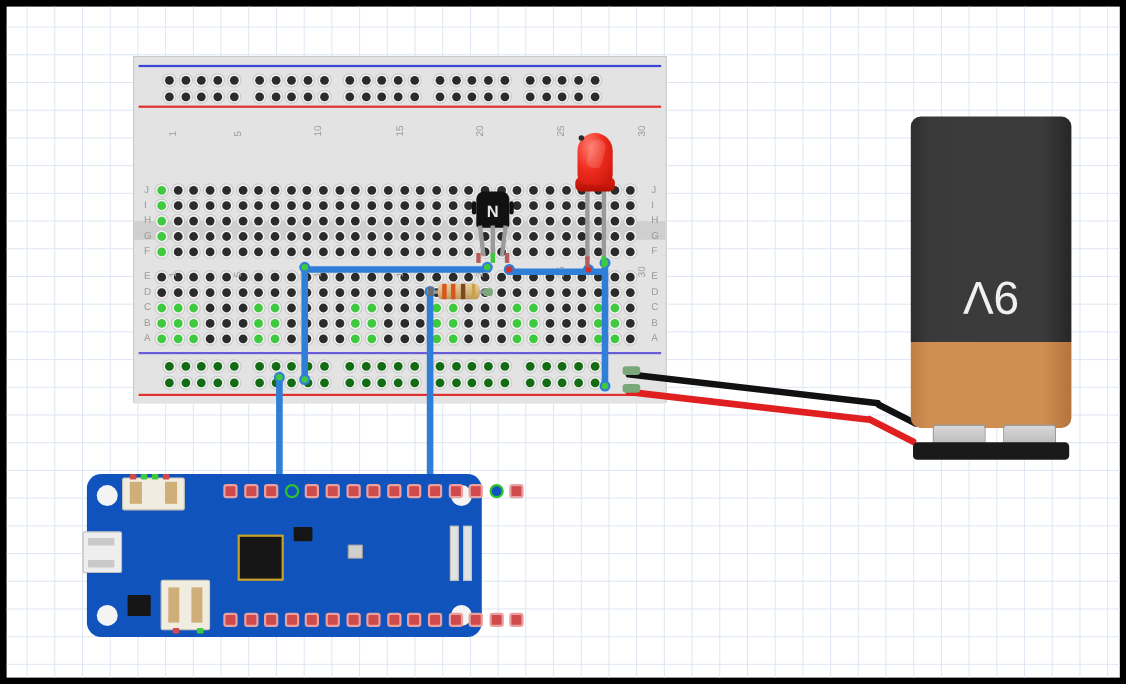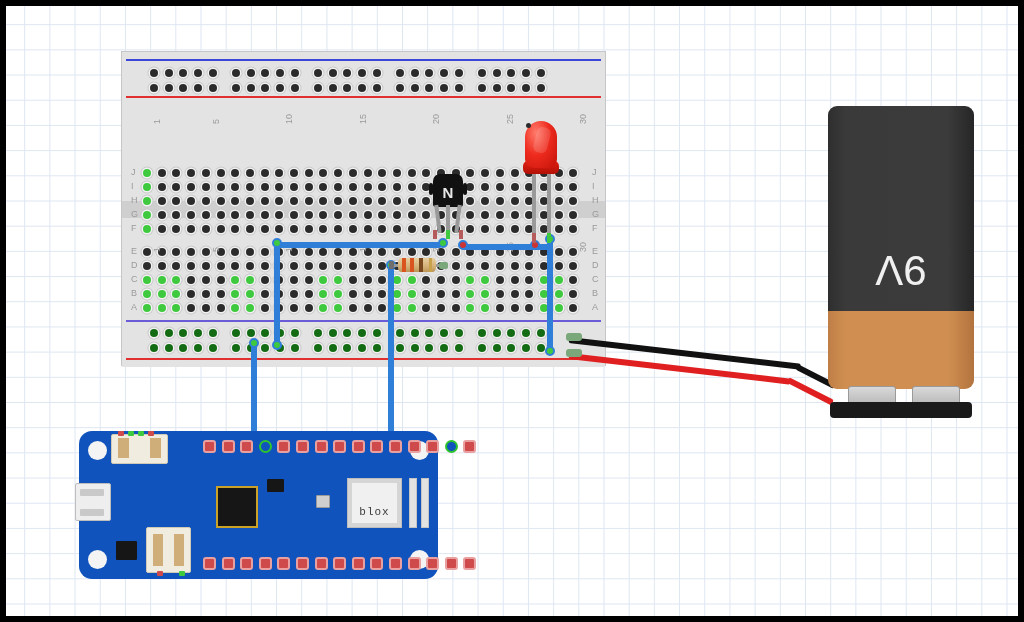--- a/index.html
+++ b/index.html
@@ -745,24 +745,20 @@
     </div>
     <div class="smd-led" style="left:78px;top:140px;background:#cf4a4a;"></div>
     <div class="smd-led" style="left:100px;top:140px;background:#3ec93e;"></div>
 
     <div class="chip-legs" style="left:139px;top:57px;width:38px;height:38px;"></div>
 
     <div class="chip" style="left:188px;top:48px;width:17px;height:13px;border-radius:1px;"></div>
     <div class="chip" style="left:237px;top:64px;width:14px;height:13px;background:#cfcfcf;border:1px solid #9a9a9a;border-radius:1px;"></div>
     <div class="chip" style="left:37px;top:110px;width:21px;height:19px;border-radius:1px;"></div>
 
-    <div class="blox-mod" style="left:268px;top:47px;width:55px;height:50px;">
-      <div class="blox-inner"></div>
-      <div class="blox-text">blox</div>
-    </div>
     <div class="ant-bar" style="left:330px;top:47px;width:8px;height:50px;"></div>
     <div class="ant-bar" style="left:342px;top:47px;width:8px;height:50px;"></div>
   <div class="pad" style="left: 124px; top: 9px;"></div>
       <div class="pad" style="left: 142.6px; top: 9px;"></div>
       <div class="pad" style="left: 161.2px; top: 9px;"></div>
       <div class="pad conn" style="left: 179.8px; top: 9px;"></div>
       <div class="pad" style="left: 198.4px; top: 9px;"></div>
       <div class="pad" style="left: 217px; top: 9px;"></div>
       <div class="pad" style="left: 235.6px; top: 9px;"></div>
       <div class="pad" style="left: 254.2px; top: 9px;"></div>

